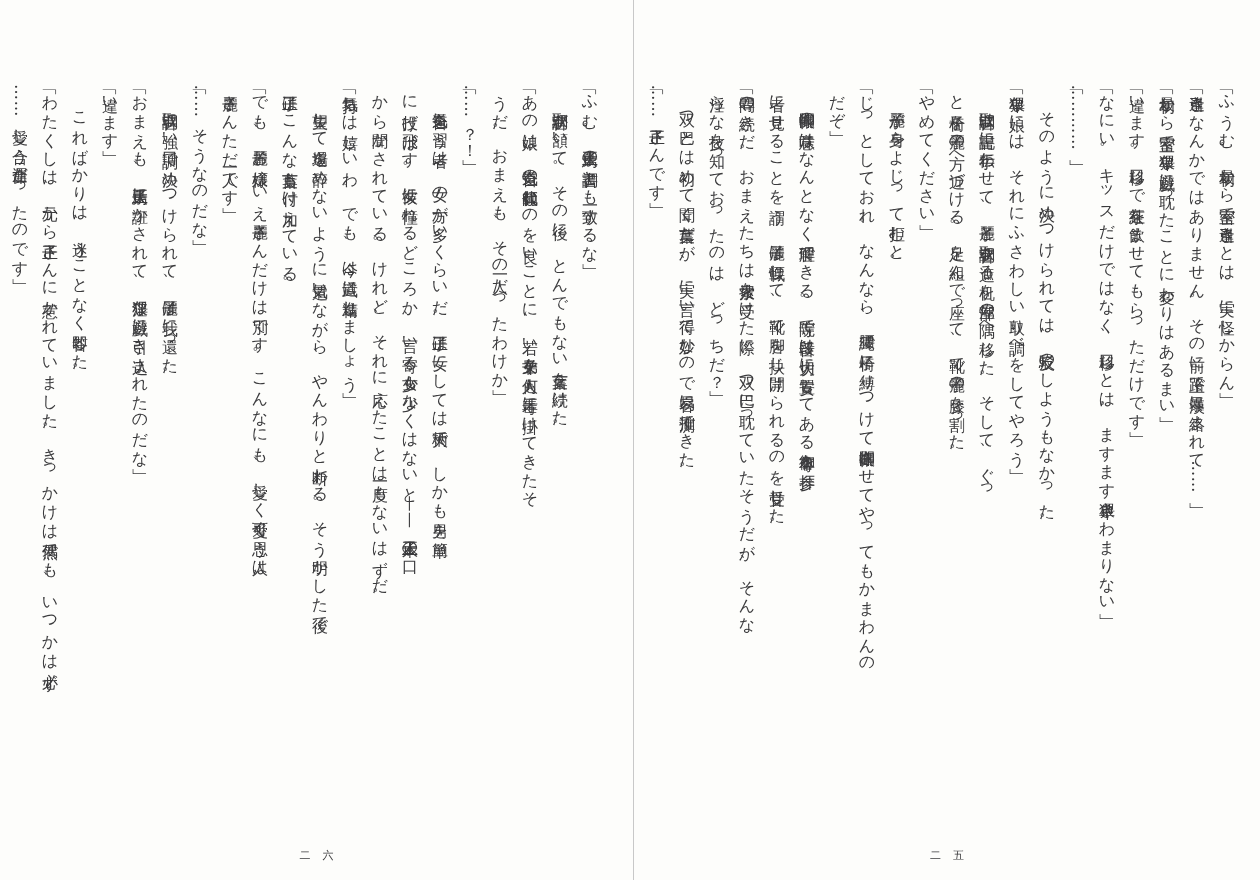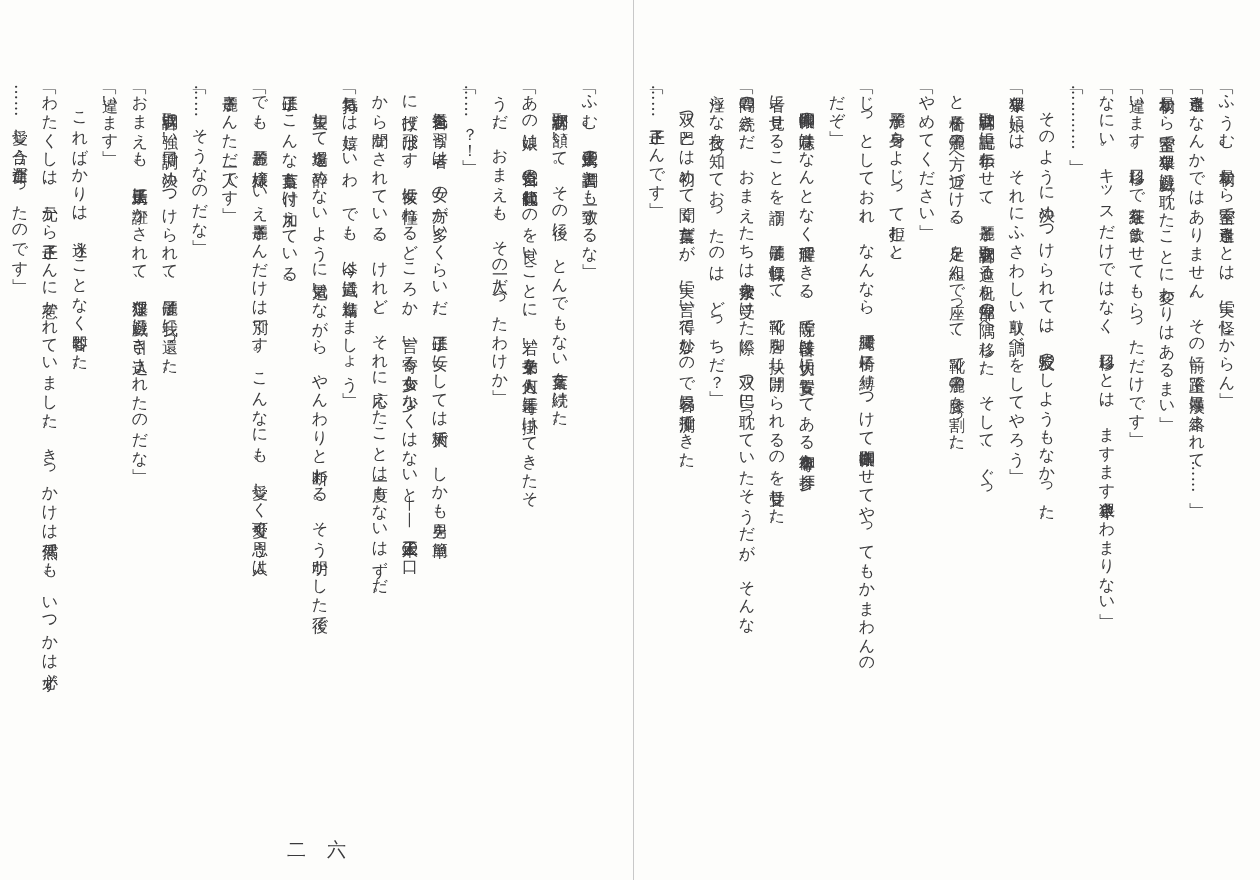--- a/index.html
+++ b/index.html
@@ -53,21 +53,21 @@
   .tline {
     white-space: nowrap;
     height: 662px;
   }
   .page-number {
     position: absolute;
     bottom: 17px;
     left: 0;
     width: 100%;
     text-align: center;
-    font-size: 19px;
+    font-size: 11px;
   }
   .page-number span {
     letter-spacing: 1.1em;
     padding-left: 1.1em;
   }
 </style>
 </head>
 <body>
 
 <div class="spread">
@@ -116,15 +116,16 @@
       <div class="tline">　麗子が身をよじって拒むと。</div>
       <div class="tline">「じっとしておれ。なんなら、腰縄で椅子に縛りつけて御開帳させてやってもかまわんの</div>
       <div class="tline">だぞ」</div>
       <div class="tline">　御開帳の意味はなんとなく理解できる。寺院で普段は大切に安置してある御本尊を参拝</div>
       <div class="tline">者に見せることを謂う。麗子は戦慄して、靴で脚を抉じ開けられるのを甘受した。</div>
       <div class="tline">「尋問の続きだ。おまえたちは捜索を受けた際に、双つ巴に耽っていたそうだが、そんな</div>
       <div class="tline">淫らな技を知っておったのは、どっちだ？」</div>
       <div class="tline">　双つ巴とは初めて聞く言葉だが、実に言い得て妙なので容易に推測できた。</div>
       <div class="tline">「……正子さんです」</div>
     </div>
+    <div class="page-number"><span>二五</span></div>
   </div>
 
 </div>
 
 </body></html>

